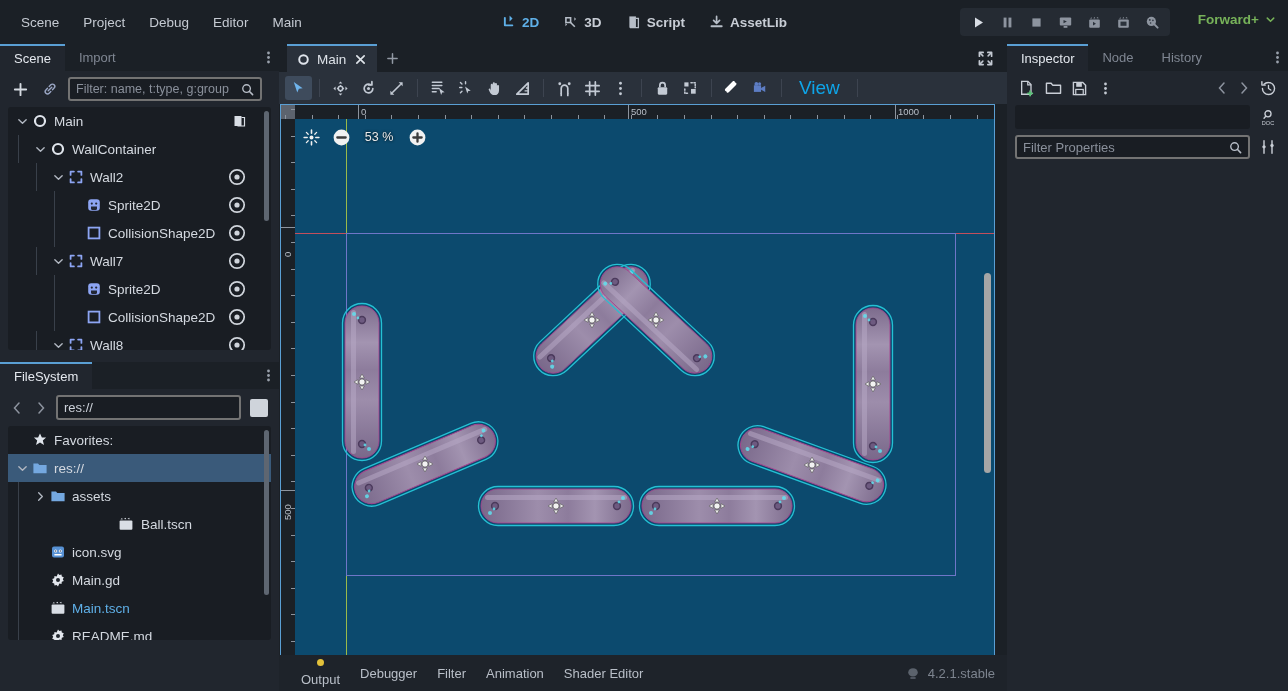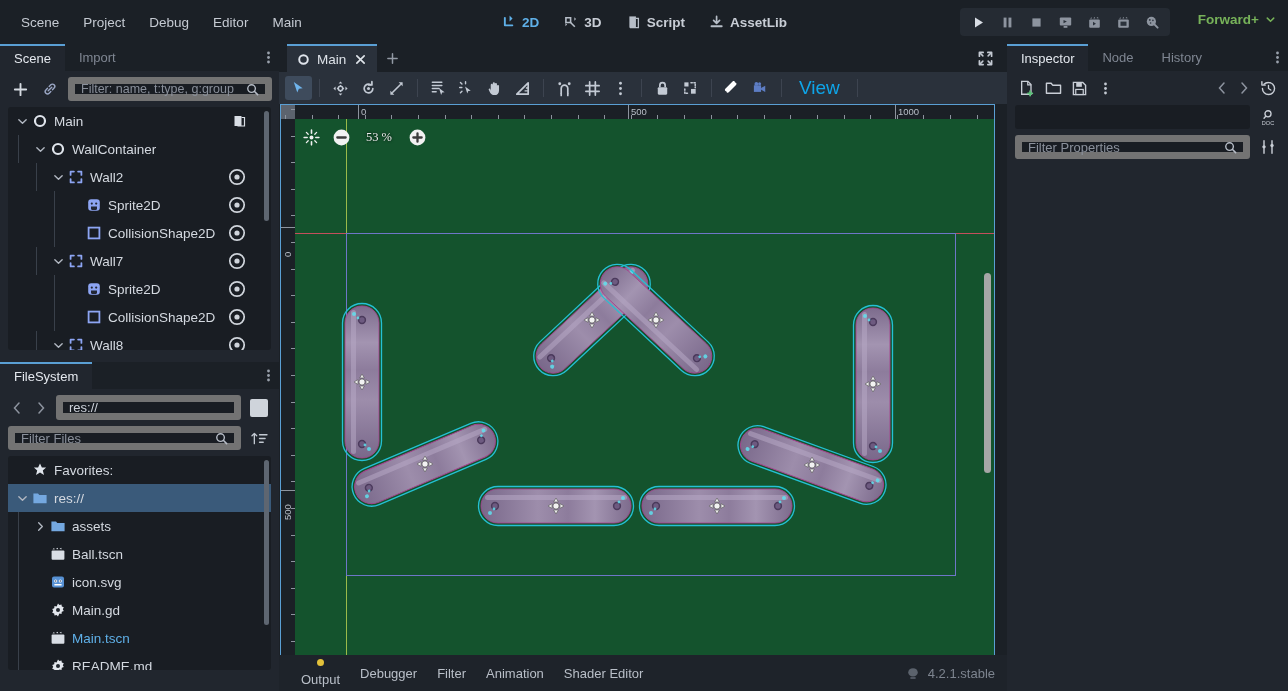--- a/index.html
+++ b/index.html
@@ -78,21 +78,21 @@
 
   .toolrow { display: flex; align-items: center; gap: 6px; padding: 6px 8px; }
   .icon-btn {
     width: 24px; height: 24px; display: flex; align-items: center; justify-content: center;
     border-radius: 3px; flex: none;
   }
 
   .search-field {
     flex: 1; height: 24px; background: #191d23; border-radius: 3px;
     display: flex; align-items: center; padding: 0 6px; gap: 4px;
-    border: 7px solid #737373;
+    border: 2px solid #737373;
   }
   .search-field input {
     flex: 1; background: transparent; border: none; outline: none;
     color: #cdd2da; font-size: 12.5px; font-family: "Liberation Sans", sans-serif;
   }
   .search-field input::placeholder { color: #8a909b; }
 
   .tree-panel {
     margin: 0 8px 8px 8px; background: #191d23; border-radius: 3px;
     position: relative; overflow: hidden;
@@ -156,21 +156,21 @@
   }
   .ruler-v {
     position: absolute; left: 0; top: 14px; width: 14px; bottom: 0; background: #1b2026;
   }
   .rtick { position: absolute; background: #8d949e; }
   .rlabel { position: absolute; font-size: 9.5px; color: #b9bfc8; font-family: "Liberation Sans", sans-serif; }
   .rlabel-v { transform-origin: left top; transform: rotate(-90deg); }
 
   .canvas-area {
     position: absolute; left: 14px; top: 14px; right: 0; bottom: 0;
-    background: #14532d; overflow: hidden; font-family: Liberation Serif, serif;
+    background: #0c4a6e; overflow: hidden;
   }
   .zoom-bar {
     position: absolute; left: 6px; top: 8px; display: flex; align-items: center; gap: 10px;
     z-index: 6;
   }
   .zoom-pct { font-size: 12.5px; color: #eaeaea; min-width: 36px; text-align: center;
     text-shadow: 0 0 3px #000; }
   .guide-x { position: absolute; left: 0; right: 0; height: 1px; background: #c34f5c; }
   .guide-y { position: absolute; top: 0; bottom: 0; width: 1px; background: #9aba4a; }
   .view-rect { position: absolute; border: 1px solid #6f76c8; }
@@ -532,35 +532,20 @@
           </svg>
         </div>
         <div class="search-field" style="height:25px;">
           <span style="font-size:13px;">res://</span>
         </div>
         <div class="icon-btn">
           <div style="width:18px;height:18px;background:#cfd4db;border-radius:2px;"></div>
         </div>
       </div>
 
-      <div class="toolrow" style="padding-top:0;">
-        <div class="search-field">
-          <input type="text" style="font-size: 13px;" placeholder="Filter Files">
-          <svg width="13" height="13" viewBox="0 0 14 14">
-            <circle cx="6" cy="6" r="4.1" stroke="#b6bcc6" stroke-width="1.5" fill="none"></circle>
-            <path d="M9.2 9.2L12.5 12.5" stroke="#b6bcc6" stroke-width="1.7" stroke-linecap="round"></path>
-          </svg>
-        </div>
-        <div class="icon-btn">
-          <svg width="17" height="15" viewBox="0 0 18 16">
-            <path d="M3.5 13.5V2.5M1 5l2.5-2.5L6 5" stroke="#c3c9d2" stroke-width="1.4" fill="none" stroke-linecap="round" stroke-linejoin="round"></path>
-            <path d="M9 4h8M9 8h6M9 12h4" stroke="#c3c9d2" stroke-width="1.4" stroke-linecap="round"></path>
-          </svg>
-        </div>
-      </div>
 
       <div class="tree-panel" style="height:214px;">
         <div id="fs-tree-rows" style="position:absolute; left:0; right:0; top:0;">
             <div class="tree-row" style="padding-left: 8px;">
               <div class="twisty"></div>
               <div class="tree-ico">
                 <svg width="16" height="16" viewBox="0 0 16 16">
                   <path d="M8 1.6l1.9 4h4.2l-3.3 3 1.2 4.3L8 10.6 4 12.9l1.2-4.3-3.3-3h4.2z" fill="#e0e5ec"></path>
                 </svg>
               </div>
@@ -586,21 +571,21 @@
                   <path d="M4 2L8 6L4 10" stroke="#b0b6c0" stroke-width="1.5" fill="none" stroke-linecap="round" stroke-linejoin="round"></path>
                 </svg>
               </div>
               <div class="tree-ico">
                 <svg width="16" height="16" viewBox="0 0 16 16">
                   <path d="M1.4 3.4h4.6l1.3 1.7h7.3v8.2H1.4z" fill="#74a8e0"></path>
                 </svg>
               </div>
               <span>assets</span>
             </div>
-            <div class="tree-row" style="padding-left: 26px;">
+            <div class="tree-row" style="padding-left: 26px; justify-content: center;">
               <div class="guide" style="left: 10px;"></div>
               <div class="twisty"></div>
               <div class="tree-ico">
                 <svg width="16" height="16" viewBox="0 0 16 16">
                   <rect x="1.6" y="4.6" width="12.8" height="9.2" rx="1" fill="#d9dee5"></rect>
                   <path d="M2.4 3.2l1.7-1.3.5 1.5zM5.9 3.1l1.8-1.3.5 1.5zM9.4 3l1.8-1.3.5 1.5z" fill="#d9dee5"></path>
                 </svg>
               </div>
               <span>Ball.tscn</span>
             </div>

